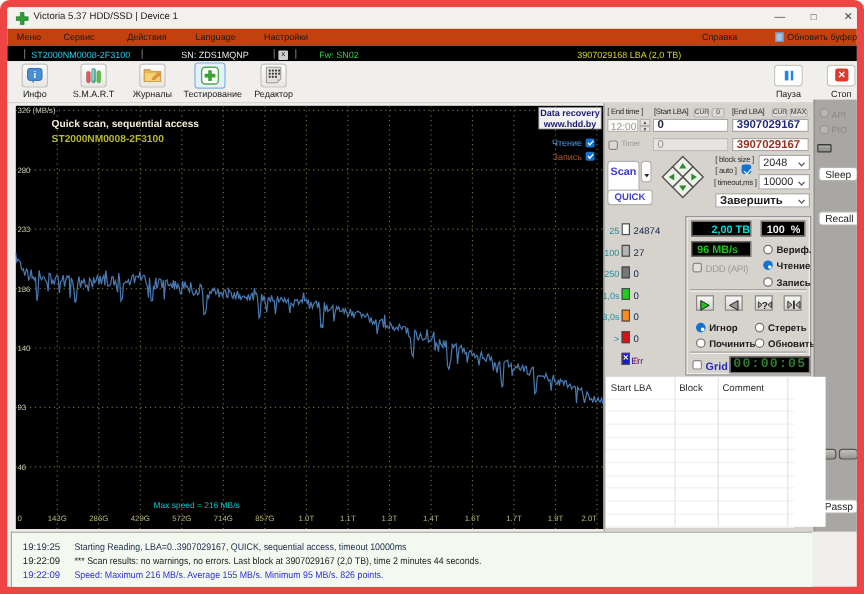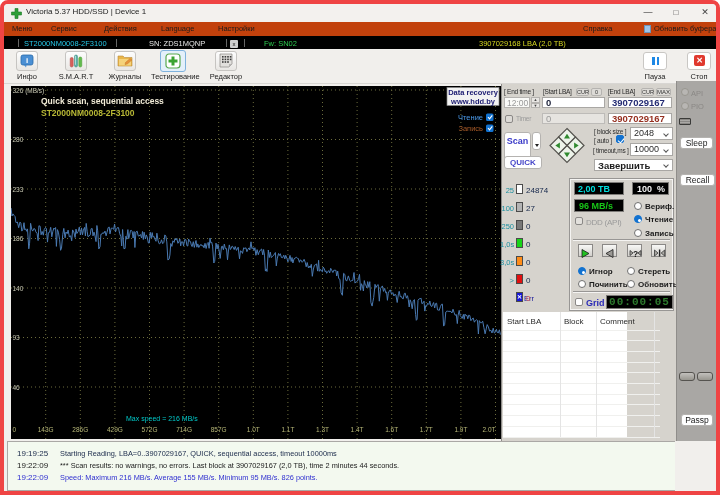--- a/index.html
+++ b/index.html
@@ -1,18 +1,18 @@
 <!DOCTYPE html>
 <html><head>
 <meta charset="utf-8">
 <style>
 * { margin:0; padding:0; box-sizing:border-box; }
 html,body { width:720px; height:495px; overflow:hidden; background:#fff; }
 body { font-family:"Liberation Sans", sans-serif; }
-#win { position:relative; width:720px; height:495px; background:#f1efec; border:4px solid #ef4444; border-radius:8px 8px 0 0; overflow:hidden; }
+#win { position:relative; width:720px; height:495px; background:#f1efec; border:6px solid #ef4444; border-radius:8px 8px 0 0; overflow:hidden; }
 .abs { position:absolute; }
 
 #titlebar { position:absolute; left:0; top:0; width:720px; height:18px; background:#f3f1ee; }
 #titletext { position:absolute; left:22px; top:3px; font-size:8px; color:#1b1b1b; }
 .wbtn { position:absolute; top:0; width:30px; height:17px; color:#444; font-size:9px; text-align:center; line-height:17px; }
 
 #menubar { position:absolute; left:0; top:18px; width:720px; height:14px; background:#c2410c; }
 .mitem { position:absolute; top:2px; font-size:7.5px; color:#1b1b1b; }
 
 #devbar { position:absolute; left:0; top:32px; width:720px; height:13px; background:#000; }
@@ -37,21 +37,21 @@
 .disp { position:absolute; background:#000; border:1px solid #7d7b78; font-weight:bold; font-size:9px; }
 .radio { position:absolute; width:8px; height:8px; border-radius:50%; background:#fff; border:1px solid #707070; }
 .radio.sel { background:#1272d0; border-color:#1272d0; }
 .radio.sel::after { content:""; position:absolute; left:2.5px; top:2.5px; width:3px; height:3px; border-radius:50%; background:#fff; }
 .rlbl { position:absolute; font-size:8px; font-weight:bold; color:#1b1b1b; white-space:nowrap; }
 .cbx { position:absolute; width:8px; height:8px; background:#fff; border:1px solid #8a8886; border-radius:2px; }
 .cbx.chk { background:#1272d0; border-color:#1272d0; }
 .cbx.chk::after { content:""; position:absolute; left:2px; top:0.5px; width:3px; height:5px; border-right:1.5px solid #fff; border-bottom:1.5px solid #fff; transform:rotate(40deg); }
 .groove { position:absolute; border:1px solid #989694; box-shadow:inset 0 0 0 1px #f5f4f2; }
 
-#tbl { position:absolute; left:499px; top:308px; width:124px; height:125px; background:#fff; }
+#tbl { position:absolute; left:499px; top:308px; width:183px; height:125px; background:#fff; }
 .tcol { position:absolute; top:0; width:1px; height:125px; background:#e4e4e4; }
 .trow { position:absolute; left:0; width:157px; height:1px; background:#f0f0ee; }
 .thead { position:absolute; top:5px; font-size:8px; color:#2b2b2b; }
 
 #log { position:absolute; left:3px; top:437px; width:668px; height:50px; background:#f3f9ef; border:1px solid #aaa8a5; border-right:none; }
 .logline { position:absolute; font-size:8px; white-space:nowrap; } .lmsg { transform:scaleX(0.92); transform-origin:left center; }
 #bstrip { position:absolute; left:0; top:487px; width:720px; height:8px; background:#b2b0ad; }
 #sndpanel { position:absolute; left:671px; top:437px; width:49px; height:50px; background:#a9a7a4; }
 
 #avito { position:absolute; left:608px; top:452px; width:112px; height:36px; pointer-events:none; }
@@ -289,21 +289,21 @@
     <span class="blk" style="left:512px;top:270px;background:#e01010"></span>
     <span class="cnt-val" style="left:522px;top:271.5px">0</span>
 <span class="cnt-lbl" style="left:516px;top:289.5px;color:#1a1a9a;font-weight:normal">Err</span>
     <span class="blk" style="left:512px;top:288px;background:#1818d8;color:#fff;font-size:6px;text-align:center;line-height:9px;font-weight:bold">✕</span>
     <span class="cnt-val" style="left:522px;top:289.5px;color:#e05050">0</span>
 
 <div class="groove" style="left:565px;top:174px;width:105px;height:133px"></div>
 <div class="abs" style="left:569px;top:235px;width:97px;height:2px;border-top:1px solid #989694;border-bottom:1px solid #f5f4f2"></div>
 <div class="abs" style="left:569px;top:287px;width:97px;height:2px;border-top:1px solid #989694;border-bottom:1px solid #f5f4f2"></div>
 
-<div class="disp" style="left:570px;top:178px;width:50px;height:13px;color:#00dede;line-height:12px;padding-left:3px">2,00 TB</div>
+<div class="disp" style="left:570px;top:178px;width:50px;height:13px;color:#00dede;line-height:12px;padding-left:16px">2,00 TB</div>
 <div class="disp" style="left:628px;top:178px;width:37px;height:13px;color:#f2f2f2;line-height:12px;padding-left:4px">100<span style="float:right;padding-right:3px">%</span></div>
 <div class="disp" style="left:570px;top:195px;width:50px;height:13px;color:#17c517;line-height:12px;padding-left:4px">96 MB/s</div>
 
 <span class="radio" style="left:630px;top:197.5px"></span>
     <span class="rlbl" style="left:641px;top:197.5px">Вериф.</span>
 <span class="radio sel" style="left:630px;top:211px"></span>
     <span class="rlbl" style="left:641px;top:211px">Чтение</span>
 <span class="radio" style="left:630px;top:224.5px"></span>
     <span class="rlbl" style="left:641px;top:224.5px">Запись</span>
 <span class="cbx" style="left:571px;top:213px;background:#e2e0dc"></span>

